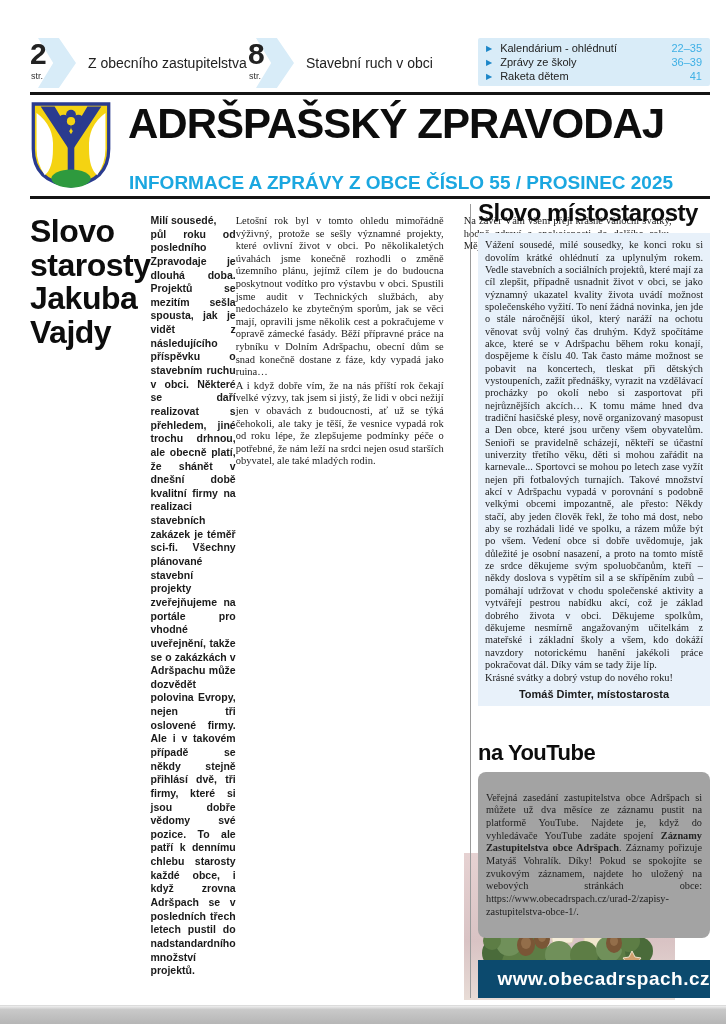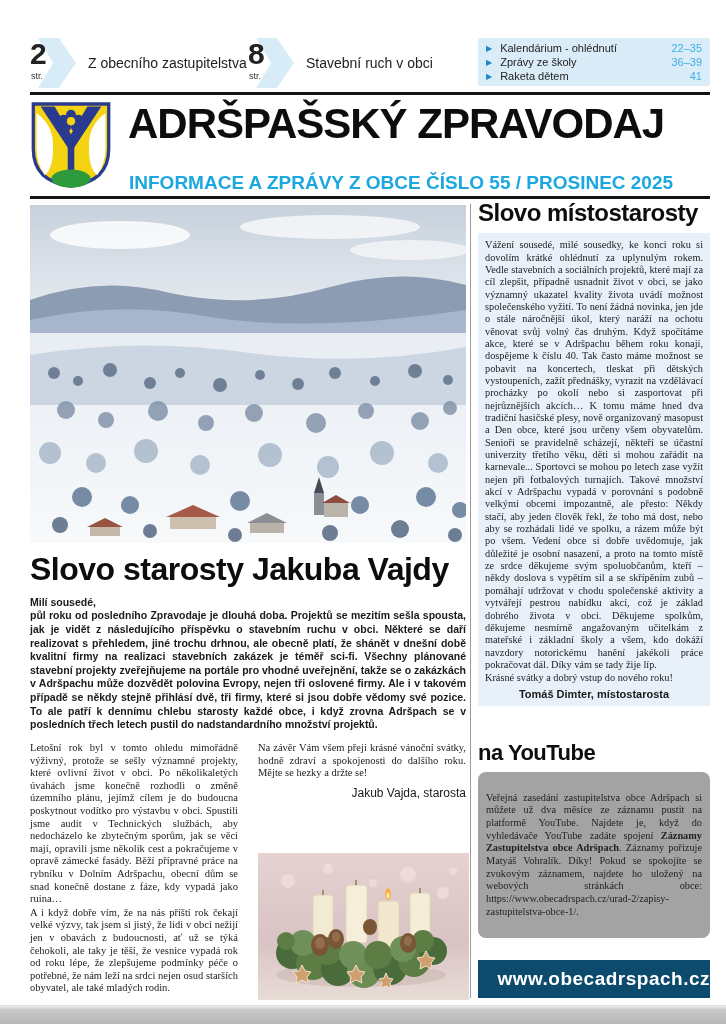--- a/index.html
+++ b/index.html
@@ -29,21 +29,21 @@
   #rule-masthead { top:196px; }
 
   
   .masthead-title { position:absolute; left:128px; top:103px; width:584px; font-size:42px; font-weight:bold;
     letter-spacing:-1px; color:#0d0d0d; line-height:1; white-space:nowrap; }
   .masthead-subtitle { position:absolute; left:129px; top:155px; width:584px; font-size:19px; font-weight:bold;
     color:#1ba7e0; line-height:1.1; white-space:nowrap;margin-top:18px; }
   .coa { position:absolute; left:30px; top:101px; width:82px; height:88px; }
 
   
-  .main-col { position:absolute; left:30px; top:205px; width:436px; height:795px; display:flex; flex-direction:column; }
+  .main-col { position:absolute; left:30px; top:205px; width:436px; height:795px; display:flex; }
   .hero-photo { width:436px; height:338px; display:block; }
   .main-h1 { font-size:32px; font-weight:bold; letter-spacing:-0.5px; color:#0d0d0d; margin-top:10px; line-height:1.05; }
   .lead { margin-top:9px; font-size:10.5px; font-weight:bold; line-height:1.3; text-align:justify; color:#1a1a1a; }
   .lead .salut { display:block; }
   .two-cols { display:flex; gap:20px; margin-top:10px; flex:1; }
   .tcol { width:208px; display:flex; flex-direction:column; }
   .serif { font-family:"Liberation Serif", serif; font-size:10.5px; line-height:1.2; text-align:justify;
     color:#222; hyphens:auto; }
   .serif + .serif { margin-top:1px; }
   .sig-main { margin-top:6px; font-size:12px; font-weight:normal; text-align:right; color:#1a1a1a; }

